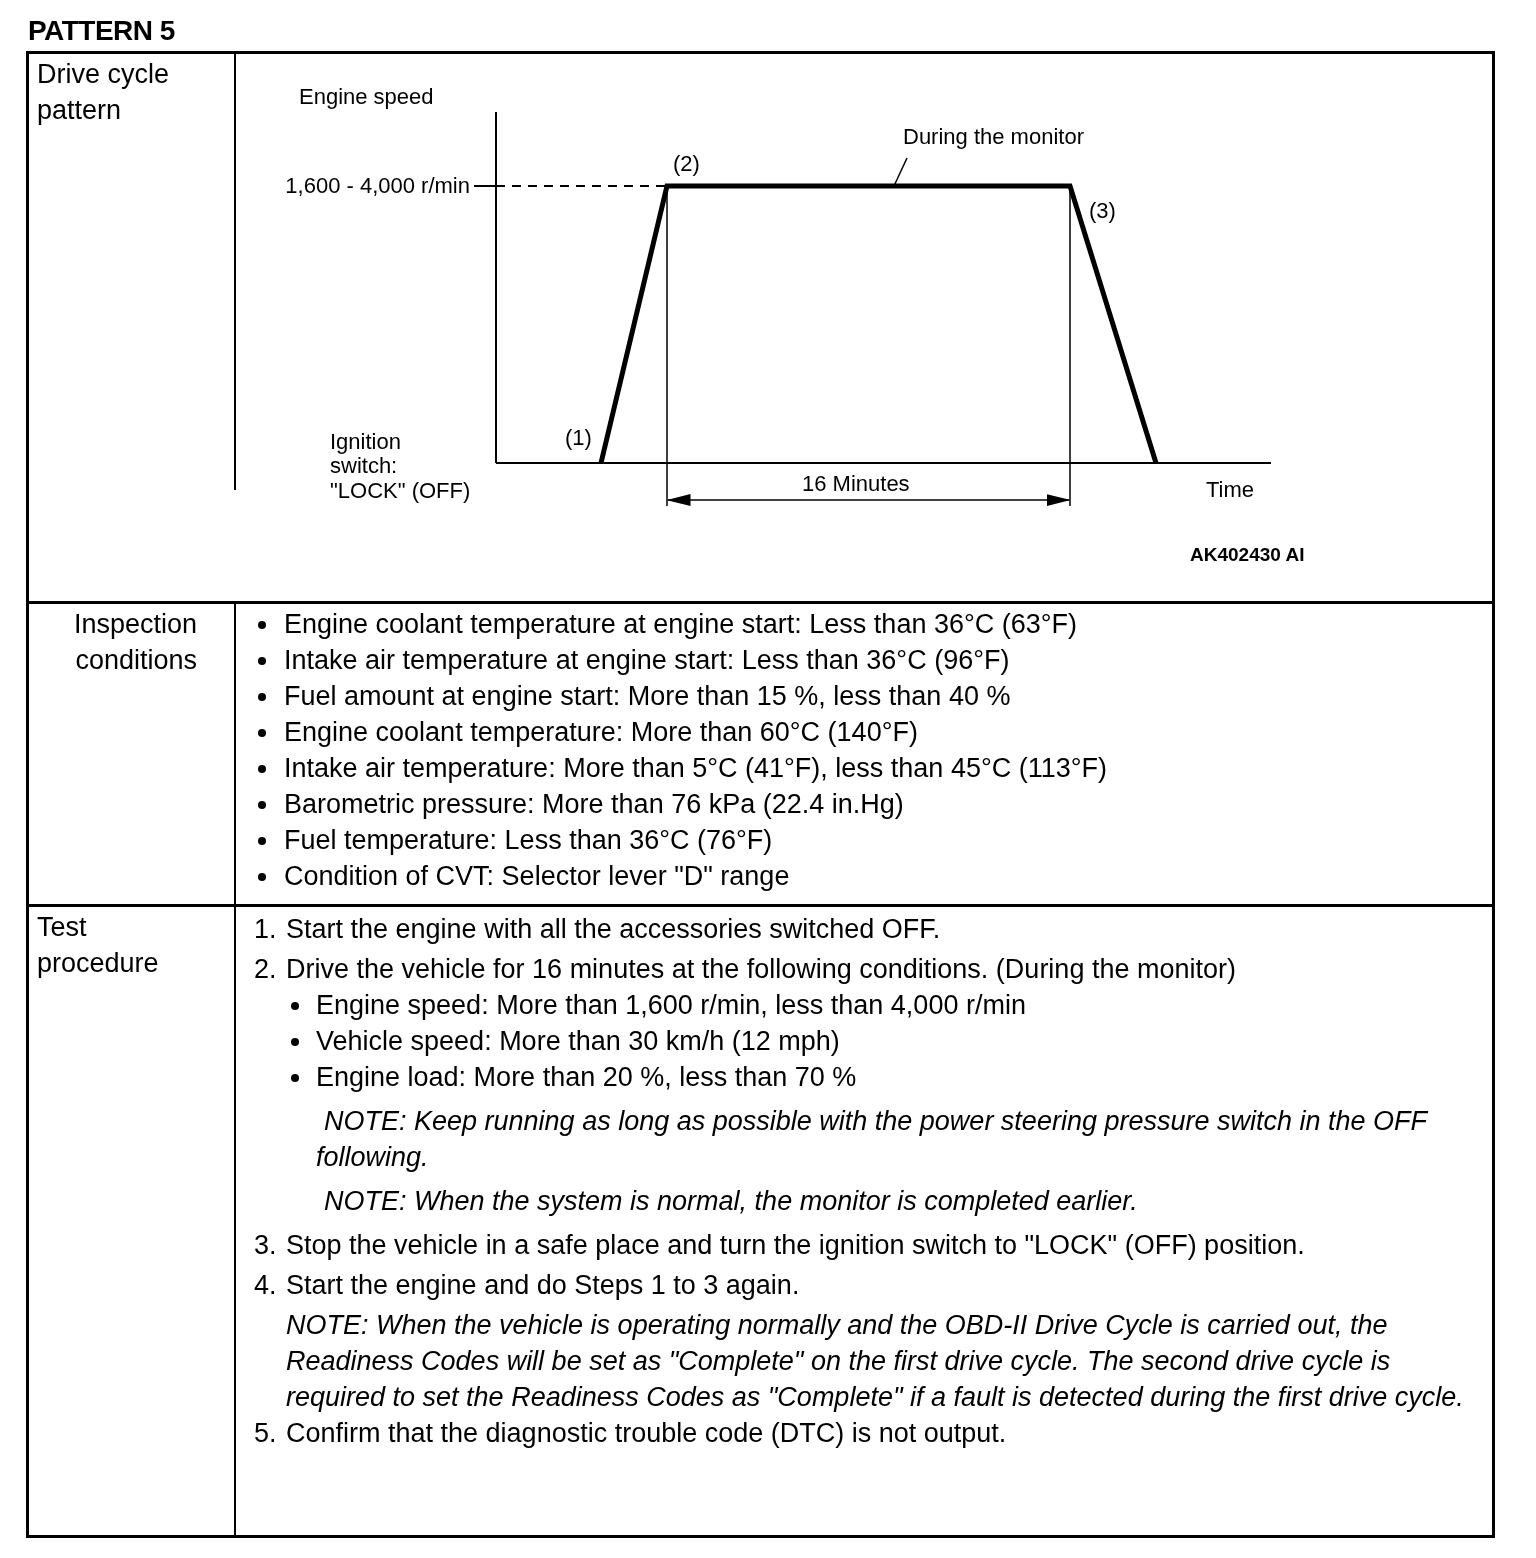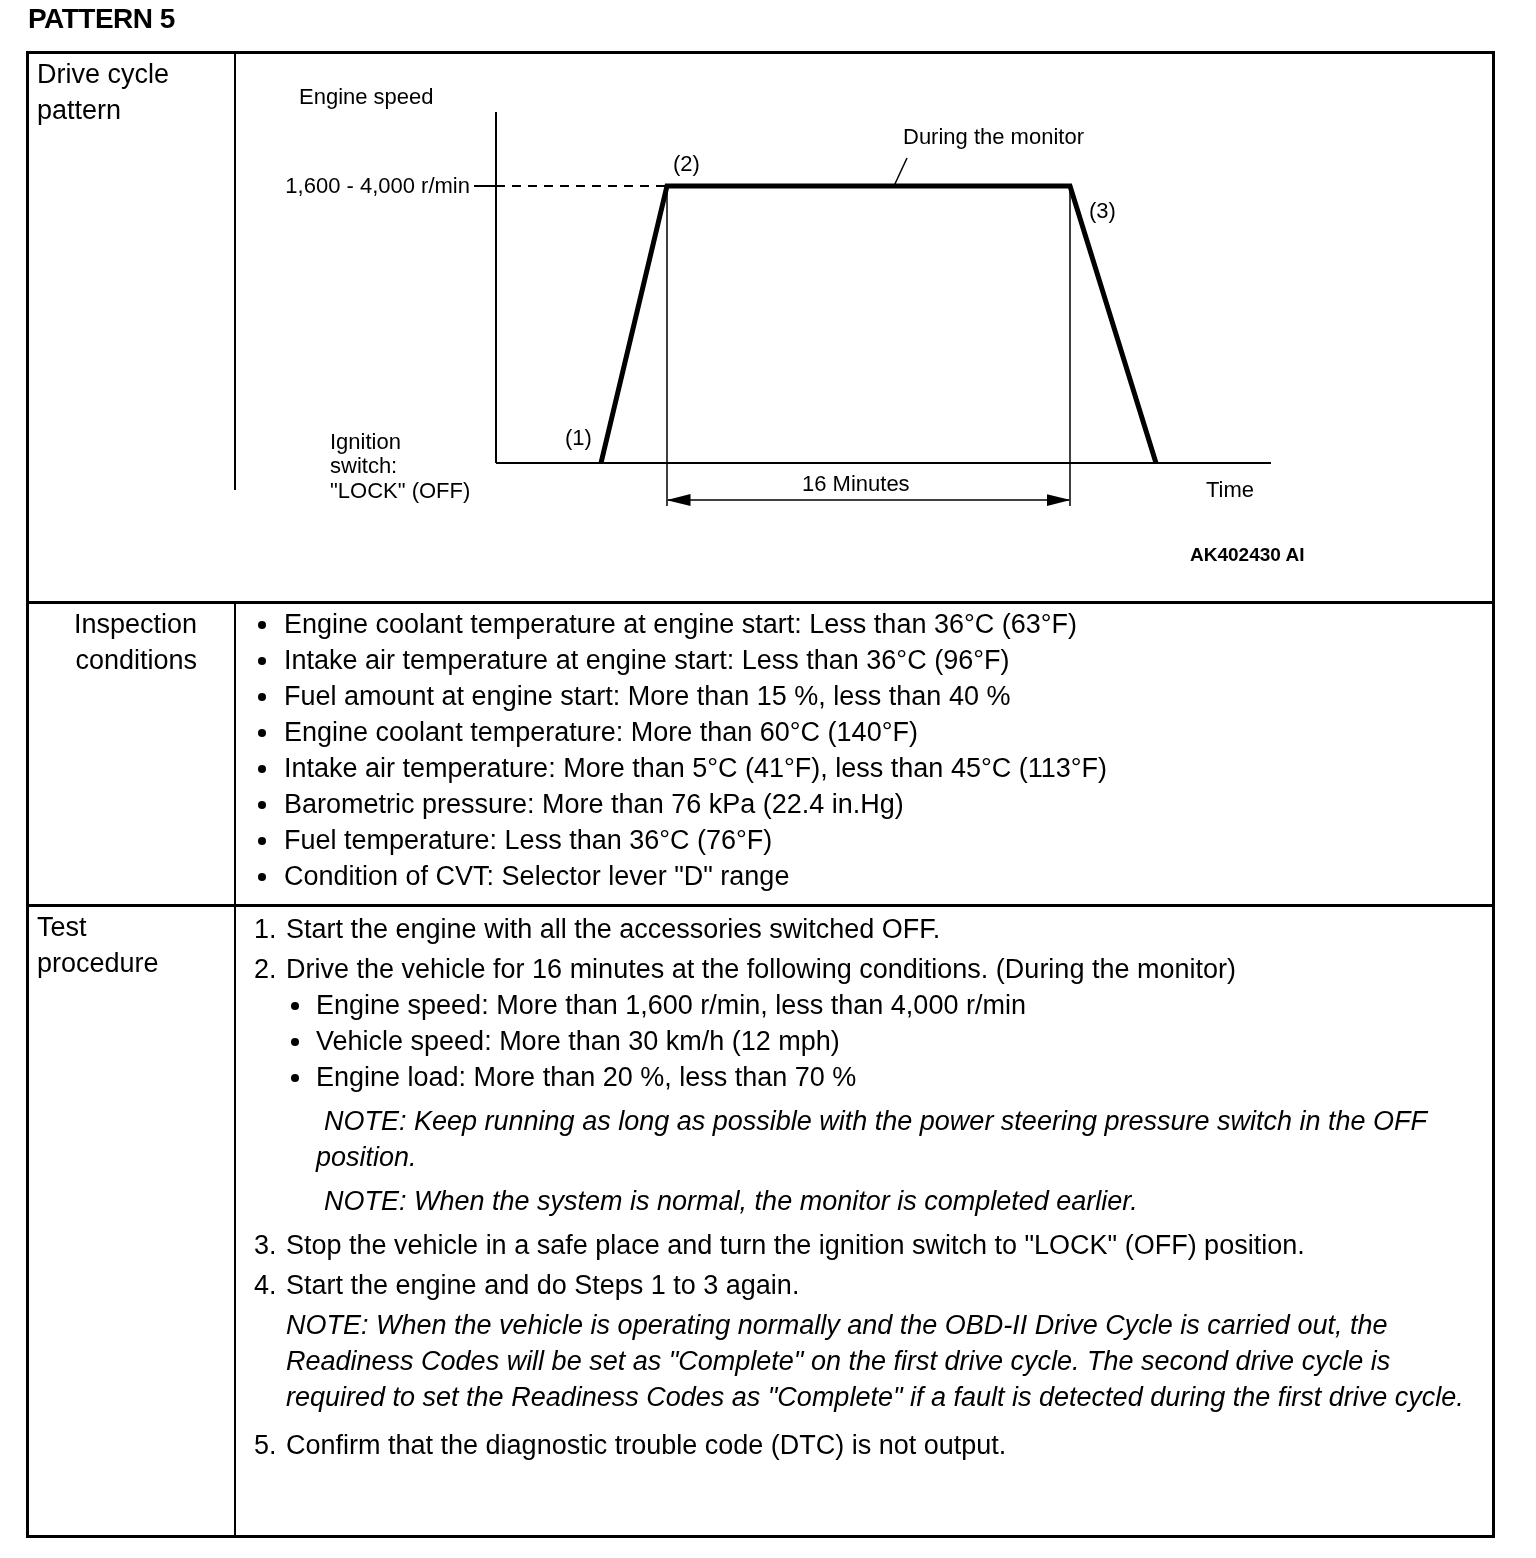--- a/index.html
+++ b/index.html
@@ -1,21 +1,21 @@
 <!DOCTYPE html>
 <html><head>
 <meta charset="utf-8">
 <style>
   html, body { margin: 0; padding: 0; background: #ffffff; }
   body {
     width: 1536px; height: 1558px; position: relative; overflow: hidden;
     font-family: "Liberation Sans", sans-serif; color: #000;
   }
   .title {
-    position: absolute; left: 28px; top: 3px; font-size: 28px; font-weight: bold;
+    position: absolute; left: 28px; top: 15px; font-size: 28px; font-weight: bold;
     letter-spacing: -0.5px;
   }
   .table {
     position: absolute; left: 26px; top: 51px; width: 1463px; height: 1481px;
     border: 3px solid #000;
   }
   .row { position: absolute; left: 0; right: 0; }
   .row.r1 { top: 0; height: 436px; }
   .row.r2 { top: 547px; height: 300px; border-top: 3px solid #000; }
   .row.r3 { top: 850px; bottom: 0; border-top: 3px solid #000; }
@@ -33,21 +33,21 @@
   .proc { position: absolute; left: 18px; top: 4px; right: 10px; }
   .step { font-size: 27px; line-height: 36px; white-space: nowrap; margin-bottom: 4px; }
   .step .num { display: inline-block; width: 32px; }
   .sub { list-style: none; margin: 0 0 0 32px; padding: 0; }
   .sub li { font-size: 27px; line-height: 36px; white-space: nowrap; position: relative; padding-left: 30px; }
   .sub li::before {
     content: ""; position: absolute; left: 5px; top: 15px; width: 8px; height: 8px; border-radius: 50%; background: #000;
   }
   .note { font-style: italic; font-size: 27px; line-height: 36px; margin-left: 64px; padding-left: 8px; text-indent: 0; }
   .note.indent1 { margin-left: 62px; margin-top: 8px; margin-bottom: 8px; }
-  .note.step4 { margin-left: 32px; padding-left: 0; margin-top: 4px; margin-bottom: 12px; }
+  .note.step4 { margin-left: 32px; padding-left: 0; margin-top: 4px; margin-bottom: 0; }
   svg.diagram { position: absolute; left: 0; top: 0; }
   .dtxt { font-family: "Liberation Sans", sans-serif; font-size: 22px; fill: #000; }
   .dtxt.bold { font-weight: bold; font-size: 19px; }
 </style>
 </head>
 <body>
 
 <div class="title">PATTERN 5</div>
 
 <div class="table">
@@ -123,21 +123,21 @@
           <span class="num">1.</span><span>Start the engine with all the accessories switched OFF.</span>
         </div>
         <div class="step" style="margin-bottom:0;">
           <span class="num">2.</span><span>Drive the vehicle for 16 minutes at the following conditions. (During the monitor)</span>
         </div>
         <ul class="sub">
           <li>Engine speed: More than 1,600 r/min, less than 4,000 r/min</li>
           <li>Vehicle speed: More than 30 km/h (12 mph)</li>
           <li>Engine load: More than 20 %, less than 70 %</li>
         </ul>
-        <div class="note indent1" style="text-indent:8px;padding-left:0;">NOTE: Keep running as long as possible with the power steering pressure switch in the OFF position.</div>
+        <div class="note indent1" style="text-indent:8px;padding-left:0;">NOTE: Keep running as long as possible with the power steering pressure switch in the OFF following.</div>
         <div class="note indent1" style="text-indent:8px;padding-left:0;margin-top:0;">NOTE: When the system is normal, the monitor is completed earlier.</div>
         <div class="step">
           <span class="num">3.</span><span>Stop the vehicle in a safe place and turn the ignition switch to "LOCK" (OFF) position.</span>
         </div>
         <div class="step" style="margin-bottom:0;">
           <span class="num">4.</span><span>Start the engine and do Steps 1 to 3 again.</span>
         </div>
         <div class="note step4">NOTE: When the vehicle is operating normally and the OBD-II Drive Cycle is carried out, the Readiness Codes will be set as "Complete" on the first drive cycle. The second drive cycle is required to set the Readiness Codes as "Complete" if a fault is detected during the first drive cycle.</div>
         <div class="step">
           <span class="num">5.</span><span>Confirm that the diagnostic trouble code (DTC) is not output.</span>

